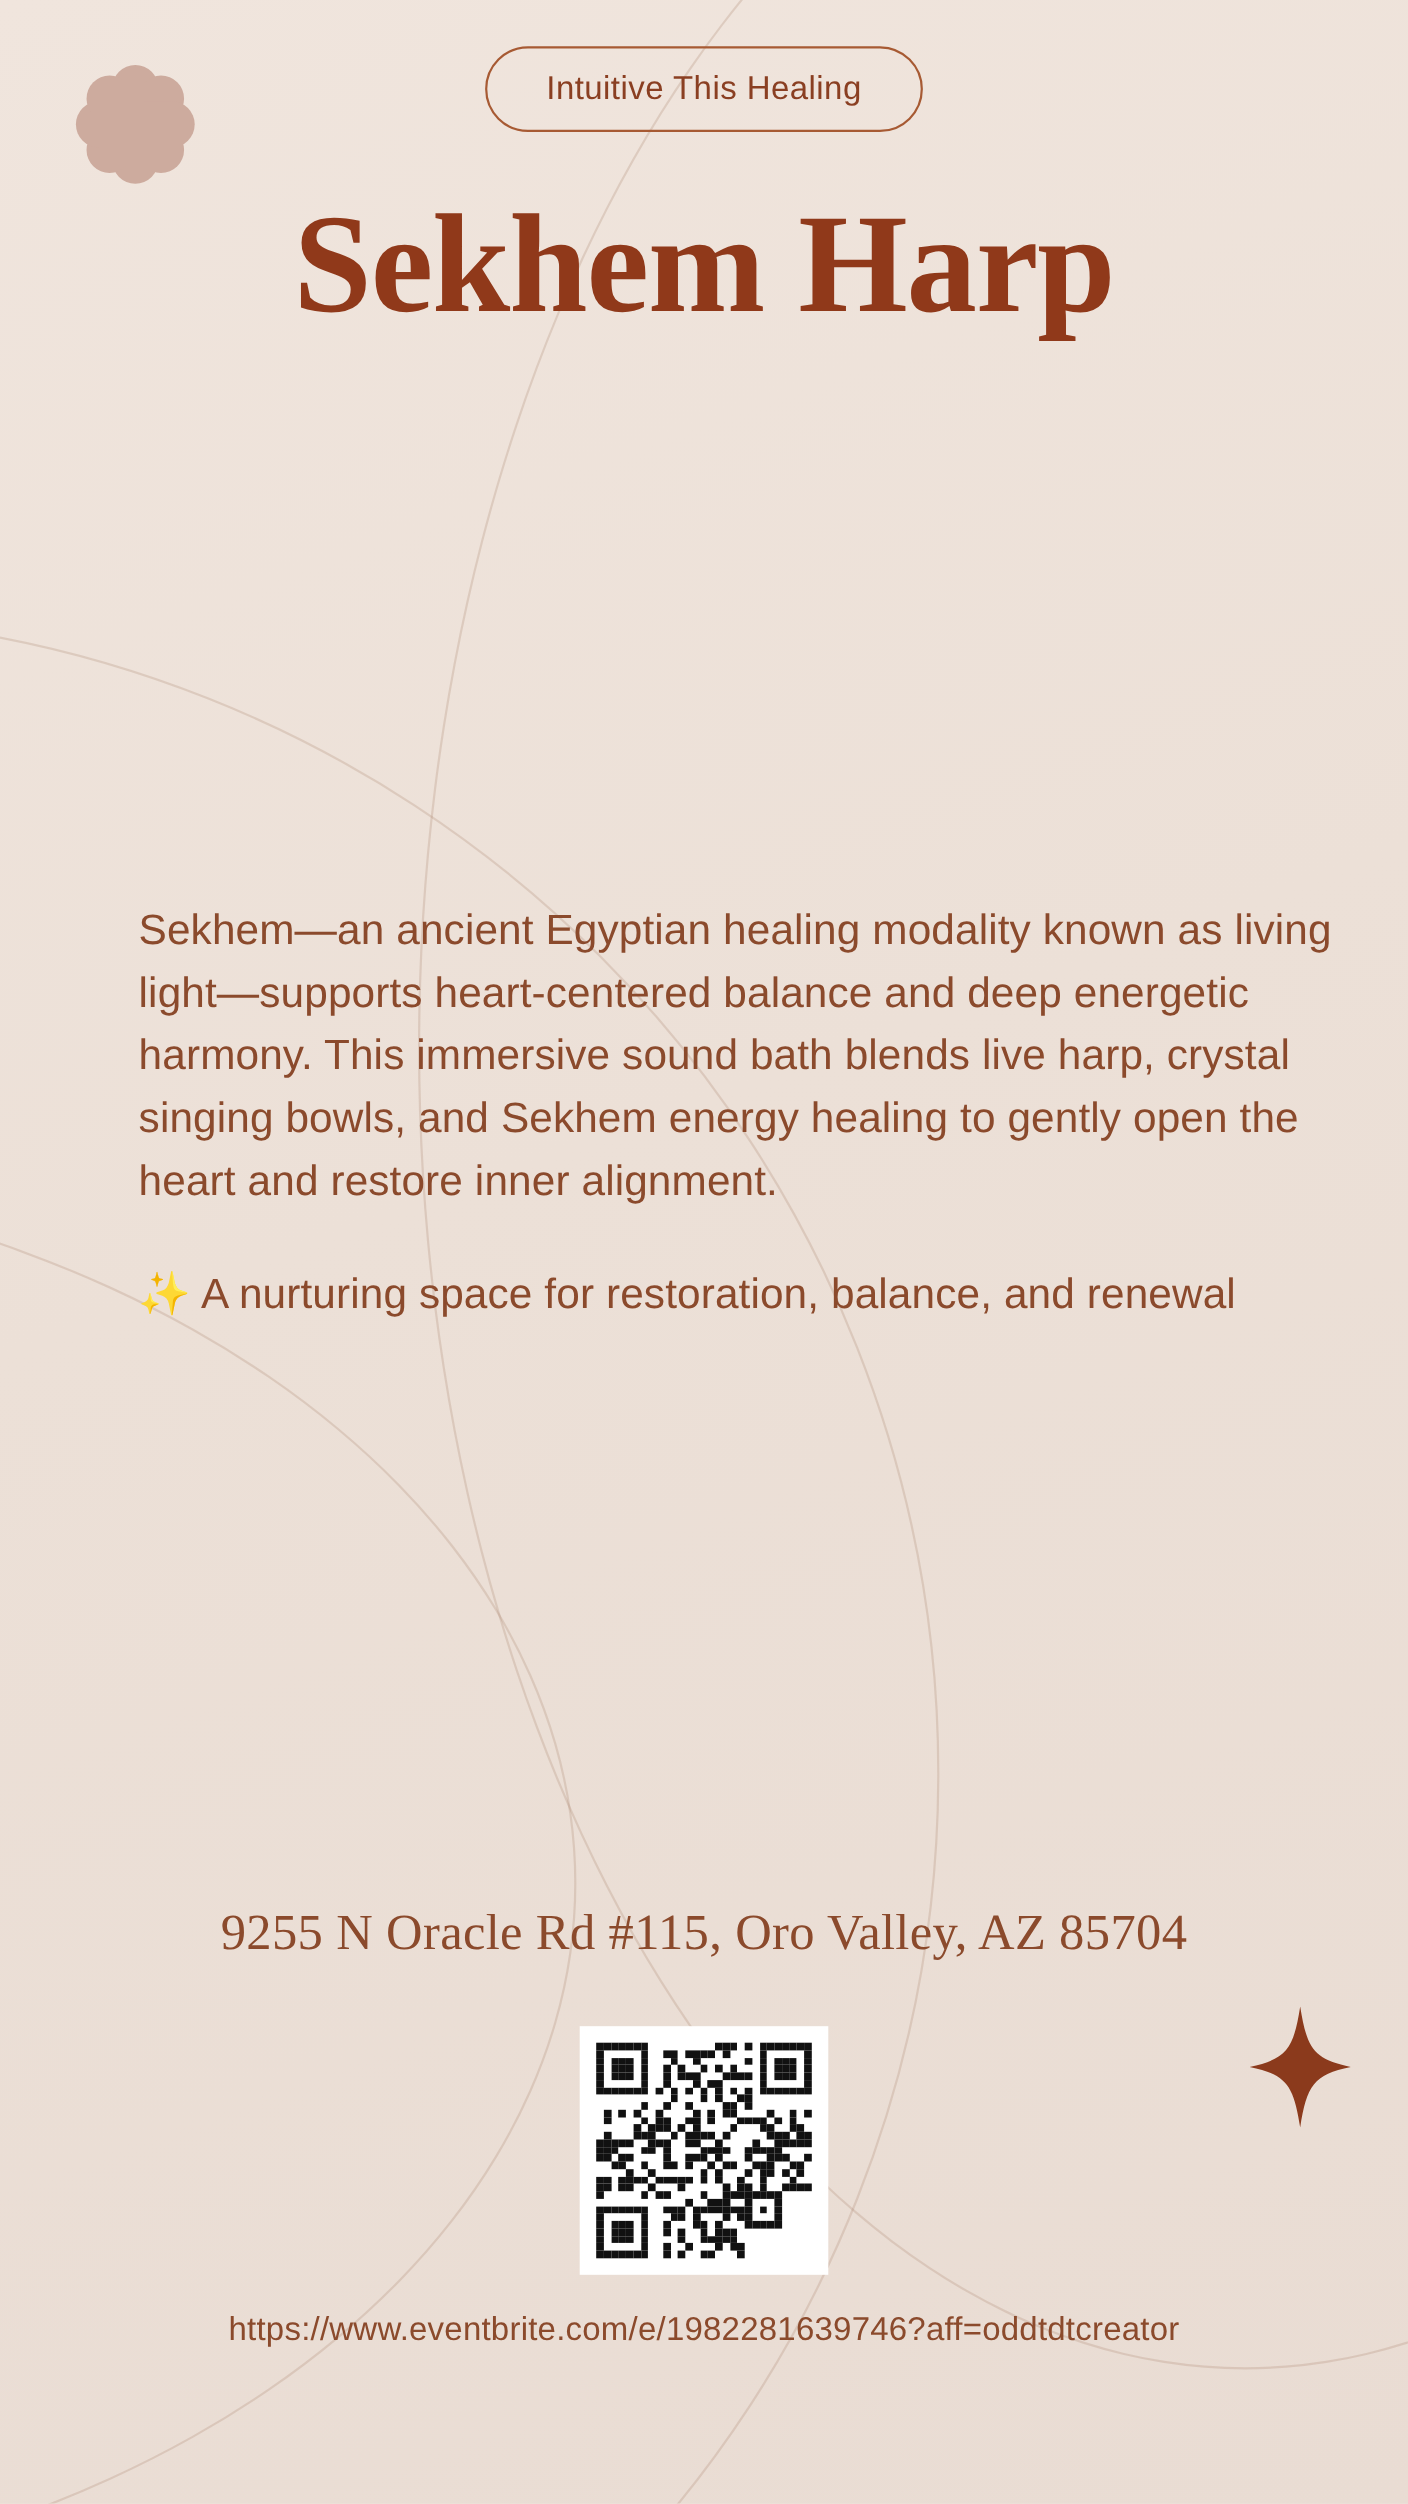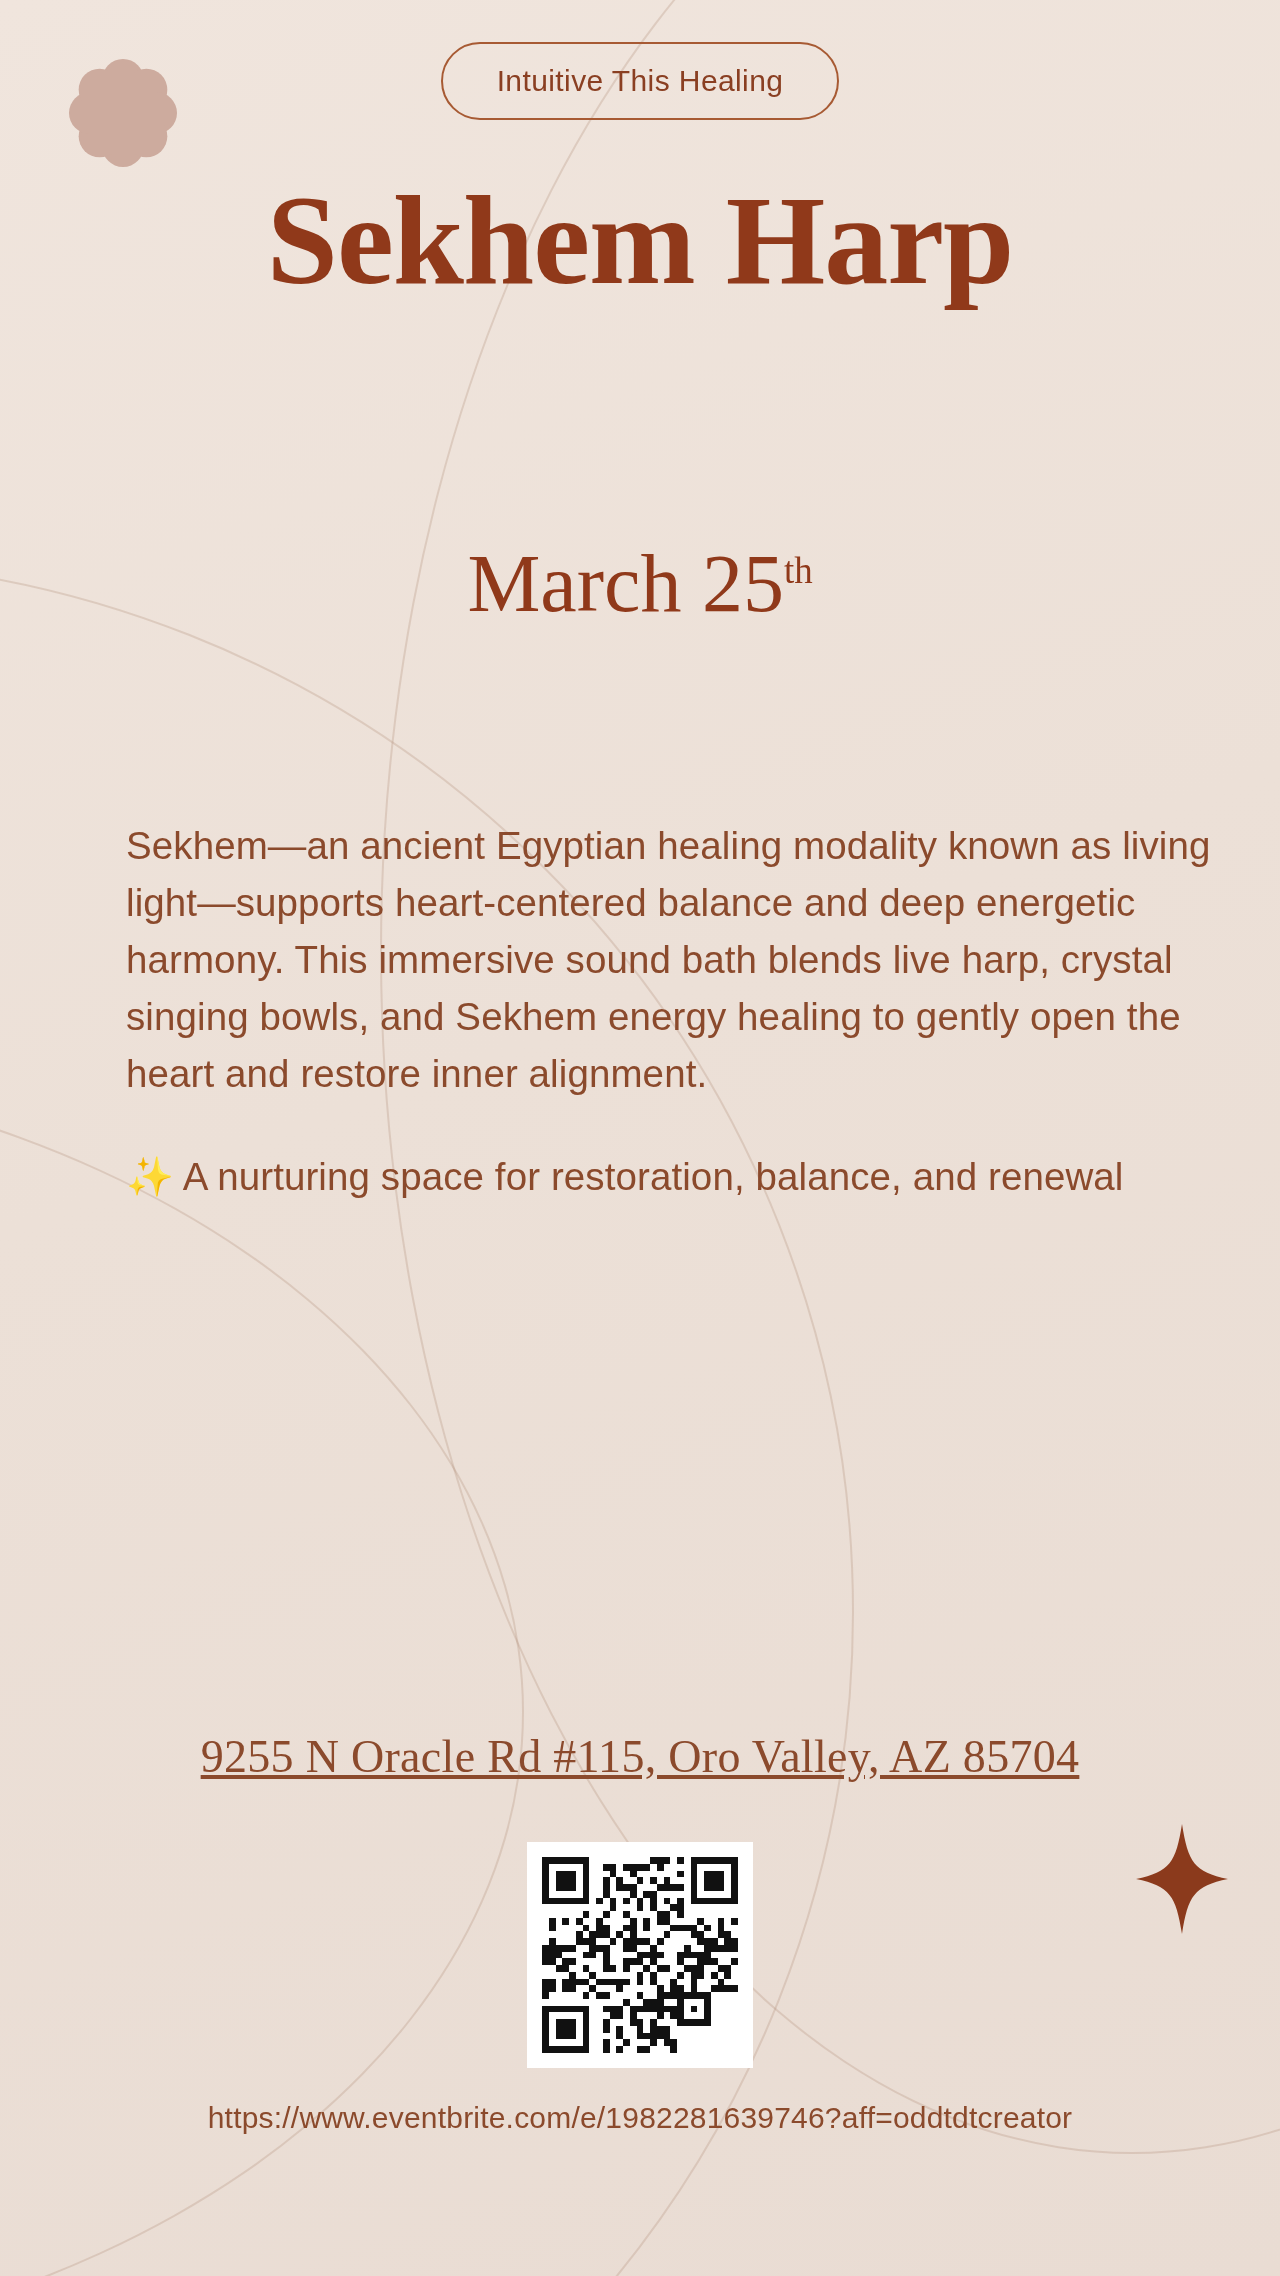--- a/index.html
+++ b/index.html
@@ -155,21 +155,20 @@
   .address {
     position: absolute;
     left: 0;
     top: 1730px;
     width: 100%;
     text-align: center;
     font-family: "Liberation Serif", serif;
     color: #8b4a2c;
     font-size: 46px;
     letter-spacing: 0.3px;
-    text-decoration: underline;
   }
 
   
   .qr-wrap {
     position: absolute;
     left: 527px;
     top: 1842px;
     width: 226px;
     height: 226px;
     background: #ffffff;
@@ -225,23 +224,20 @@
 
   <div class="badge-wrap">
     <div class="badge">Intuitive This Healing</div>
   </div>
 
   <div class="title">
     <span class="l1">Sekhem Harp</span>
   </div>
 
   <div class="datetime">
-    <div>
-      <span>March 25</span><sup>th</sup>
-    </div>
   </div>
 
   <div class="body-copy">
     <p>Sekhem—an ancient Egyptian healing modality known as living light—supports heart-centered balance and deep energetic harmony. This immersive sound bath blends live harp, crystal singing bowls, and Sekhem energy healing to gently open the heart and restore inner alignment.</p>
     <p class="highlight-line"><span class="star">✨</span> <span>A nurturing space for restoration, balance, and renewal</span></p>
   </div>
 
   <div class="address">9255 N Oracle Rd #115, Oro Valley, AZ 85704</div>
 
   <div class="qr-wrap">

